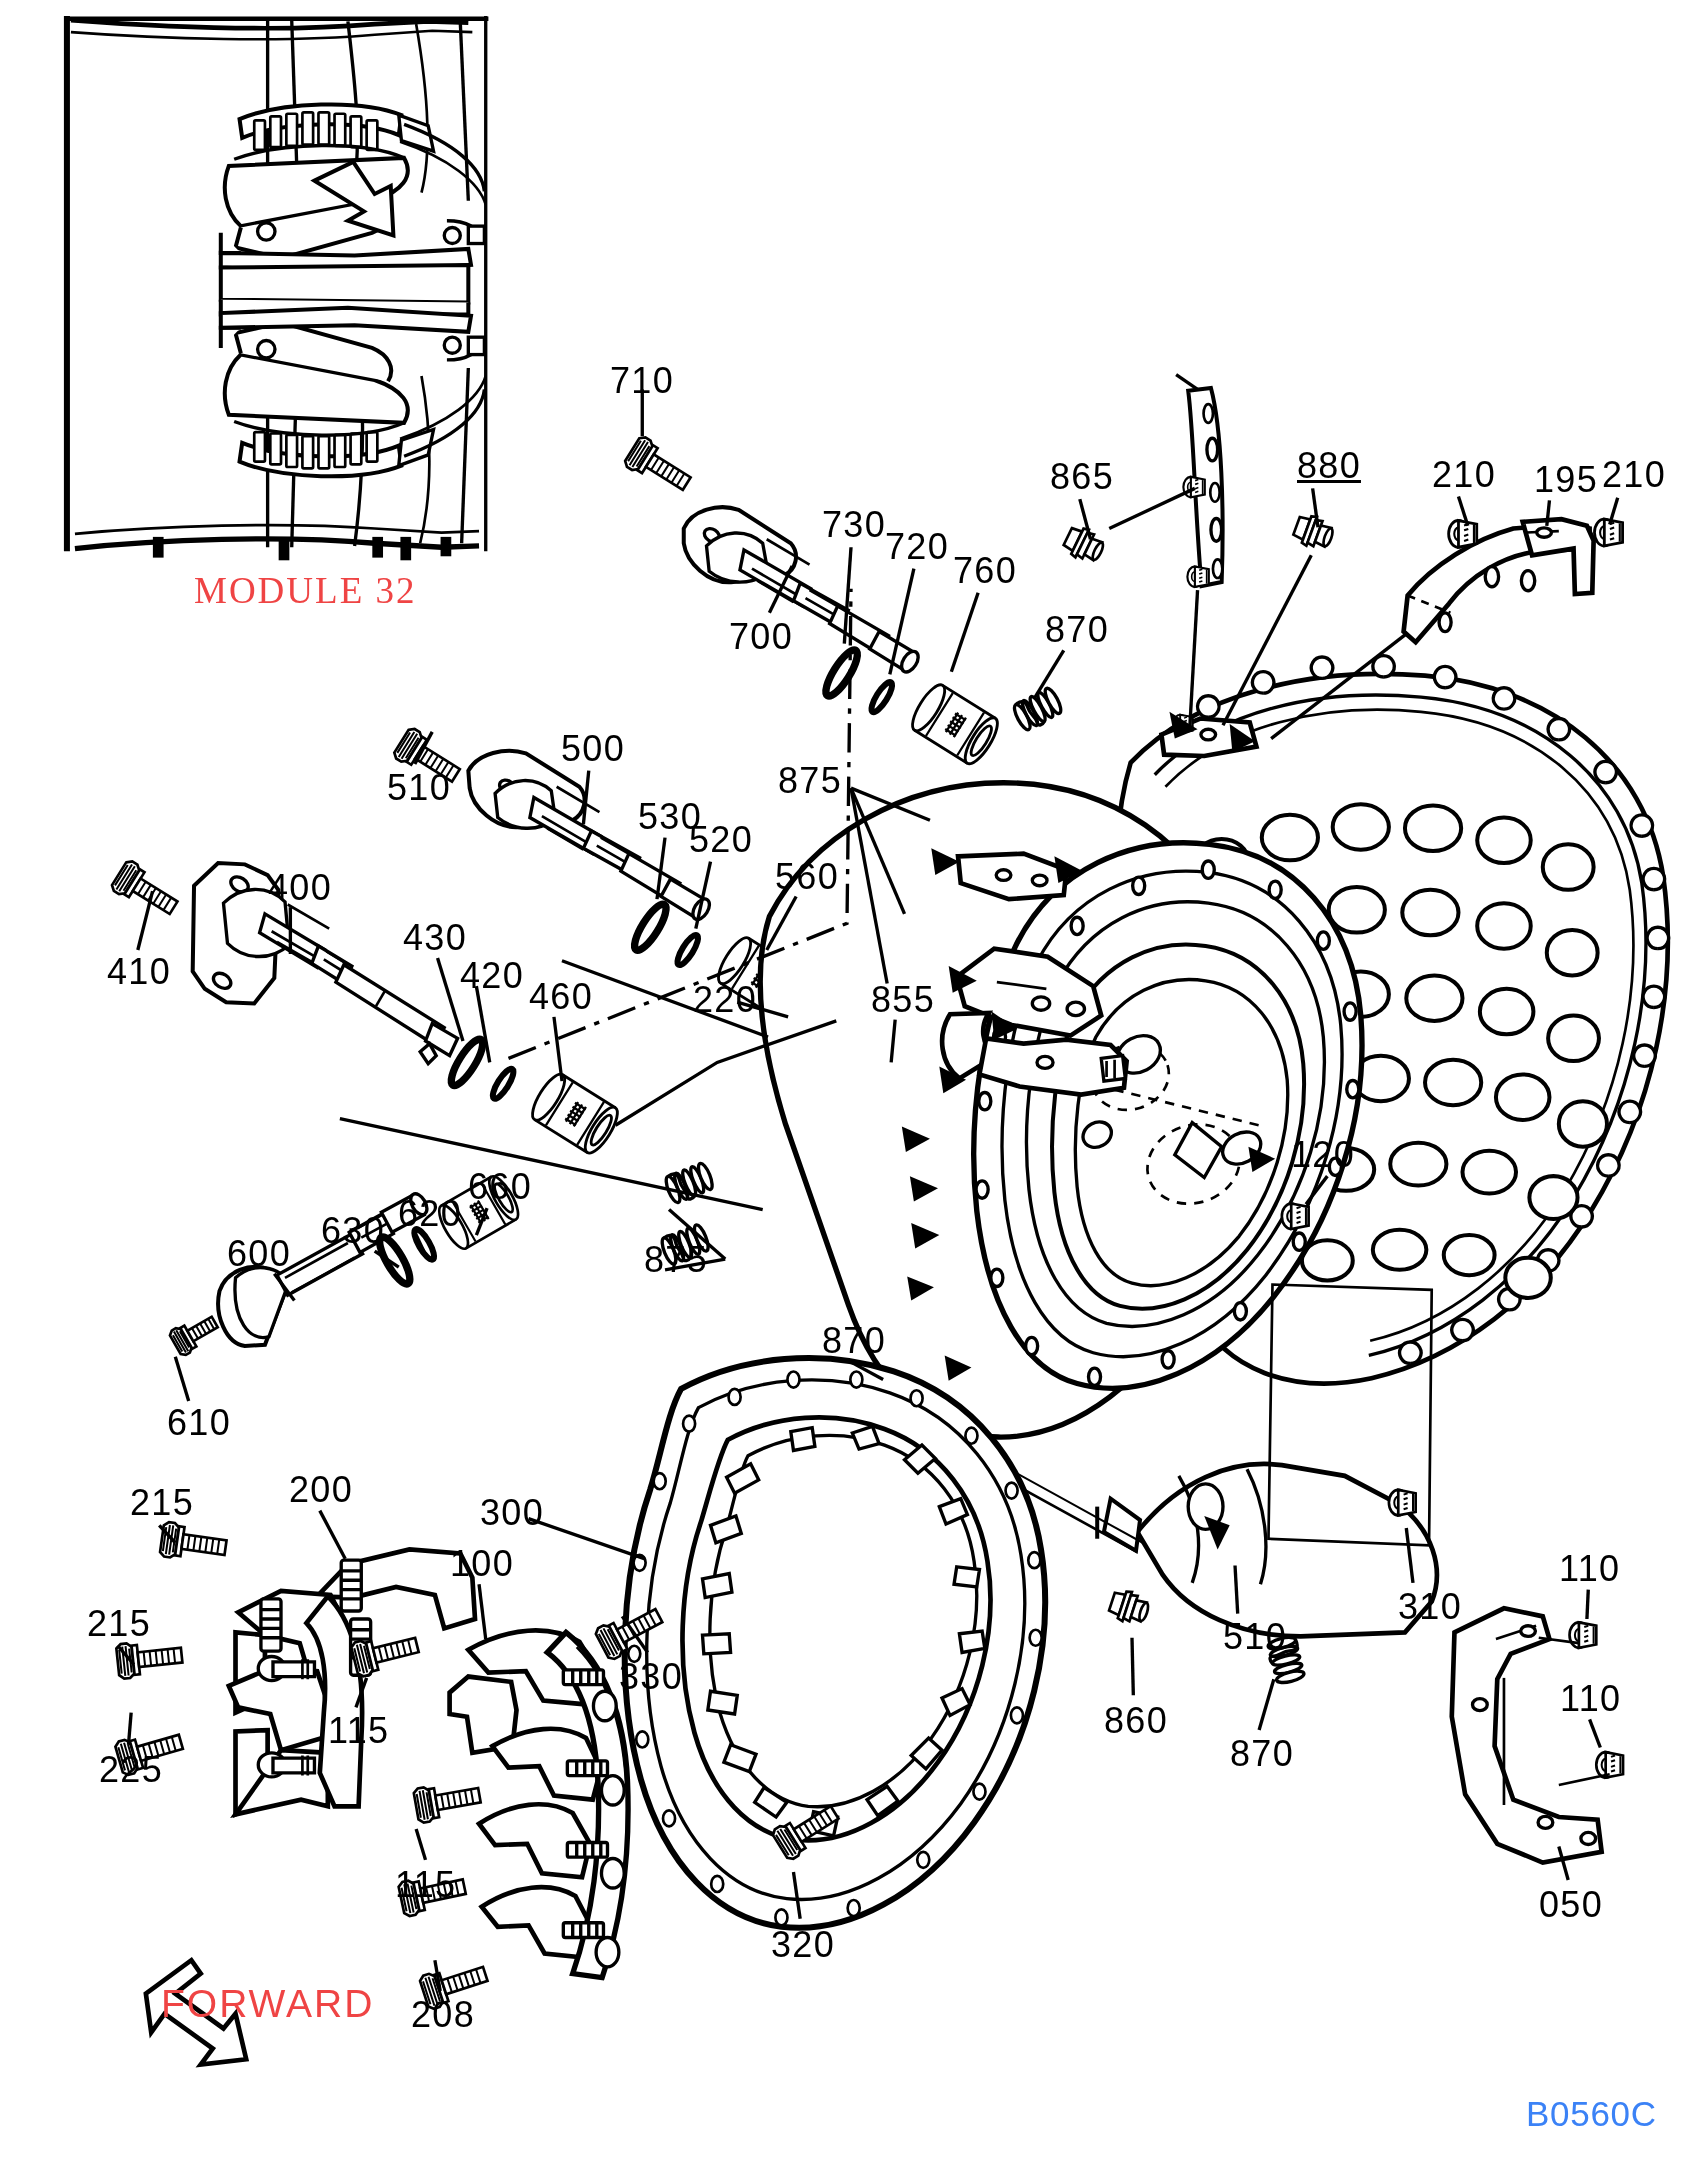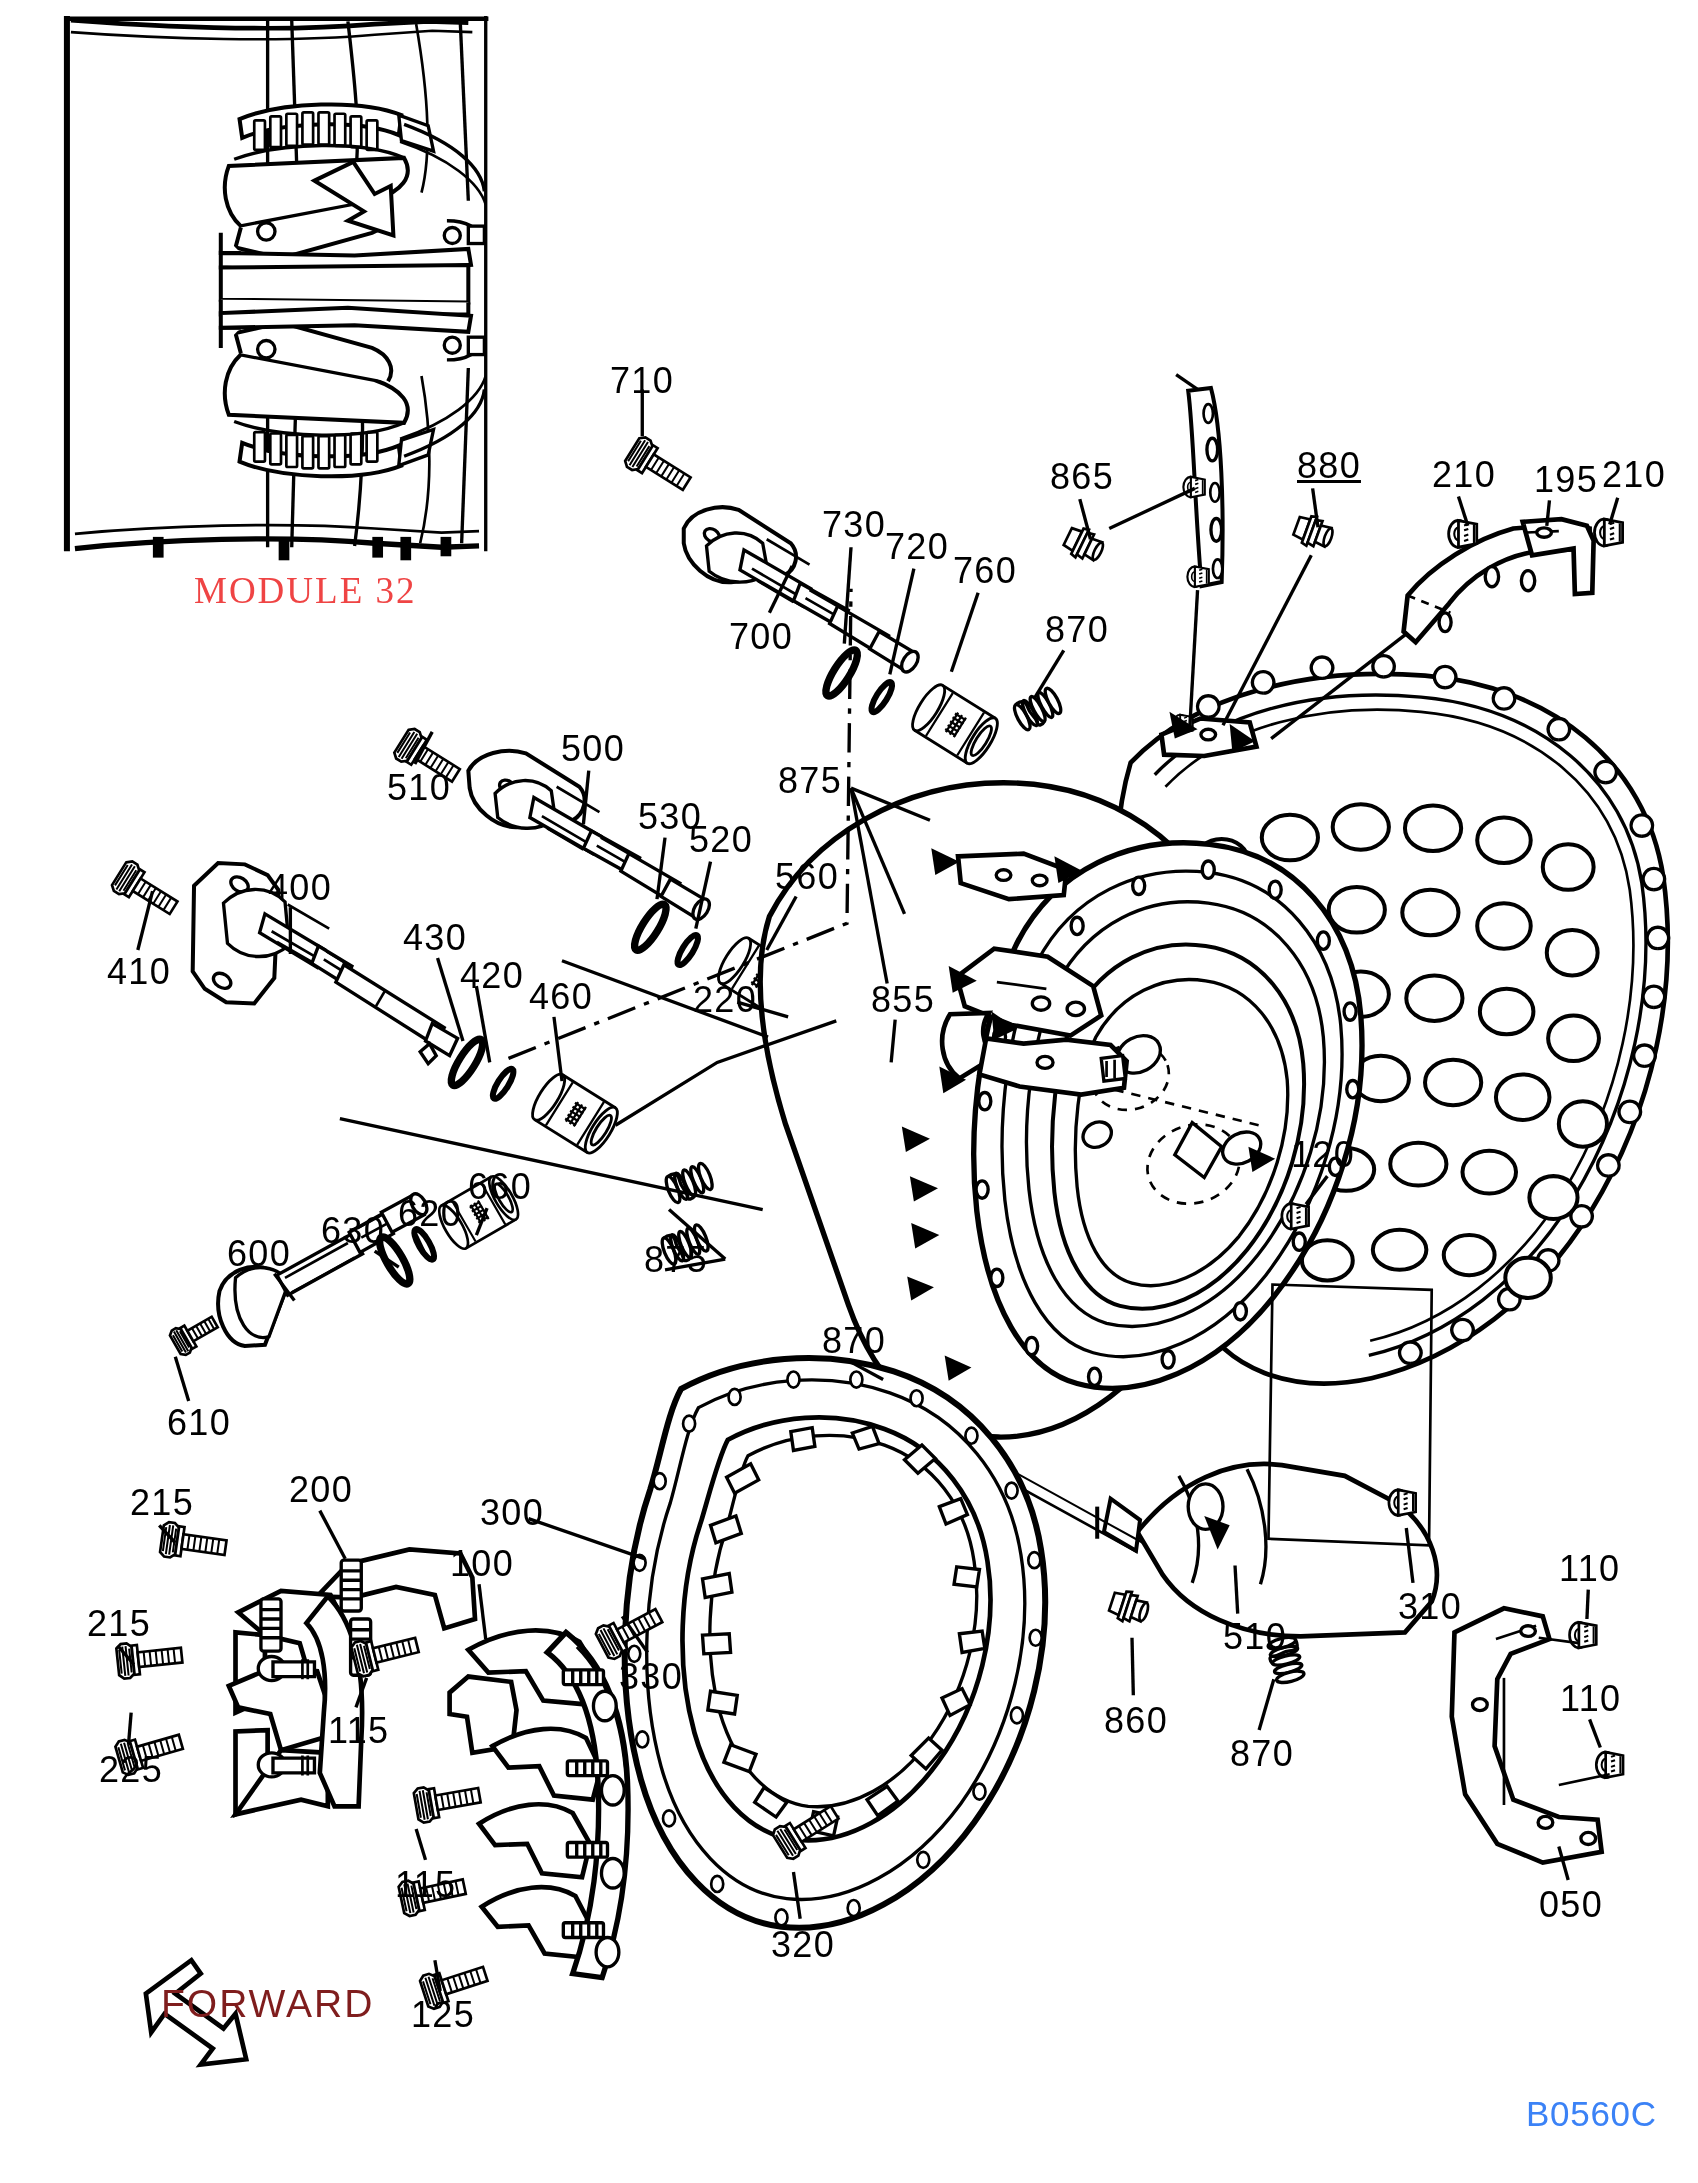--- a/index.html
+++ b/index.html
@@ -37,21 +37,21 @@
     font-family:"Liberation Sans", sans-serif;
     font-size:35px;
     color:#3b82f6;
     letter-spacing:0.7px;
     white-space:nowrap;
   }
   .fwd{
     position:absolute;
     font-family:"Liberation Sans", sans-serif;
     font-size:39px;
-    color:#7f1d1d;
+    color:#ef4444;
     letter-spacing:2px;
     white-space:nowrap;
   }
 </style>
 </head>
 <body>
 
 <div id="page">
 
   <svg id="art" viewBox="0 0 2538 3263" xmlns="http://www.w3.org/2000/svg">
@@ -943,20 +943,20 @@
   <div class="lbl" style="left:1223px; top:1619px;">510</div>
   <div class="lbl" style="left:1104px; top:1703px;">860</div>
   <div class="lbl" style="left:1230px; top:1736px;">870</div>
   <div class="lbl" style="left:1560px; top:1681px;">110</div>
   <div class="lbl" style="left:99px; top:1752px;">225</div>
   <div class="lbl" style="left:328px; top:1713px;">115</div>
   <div class="lbl" style="left:619px; top:1659px;">330</div>
   <div class="lbl" style="left:395px; top:1867px;">115</div>
   <div class="lbl" style="left:771px; top:1927px;">320</div>
   <div class="lbl" style="left:1539px; top:1887px;">050</div>
-  <div class="lbl" style="left:411px; top:1997px;">125</div>
+  <div class="lbl" style="left:411px; top:1997px;">208</div>
 
   <div class="fwd" style="left:161px; top:1982px;">FORWARD</div>
 
   <div class="dwg" style="left:1526px; top:2094px;">B0560C</div>
 
 </div>
 
 
 </body></html>

